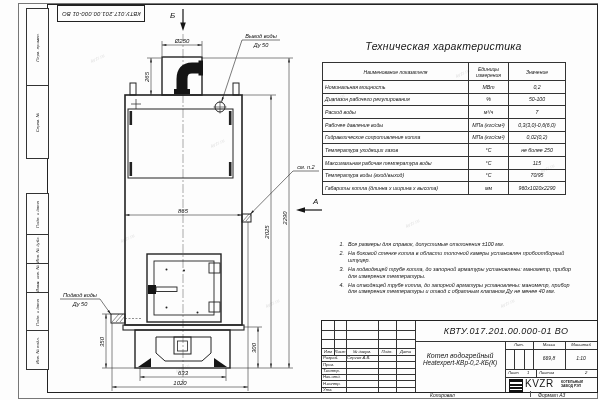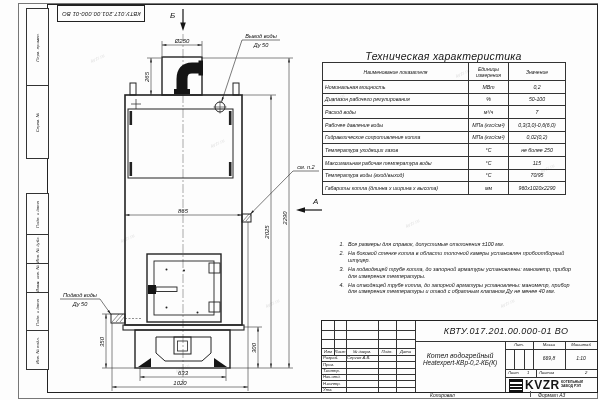--- a/index.html
+++ b/index.html
@@ -9,21 +9,21 @@
   
   .sheet-outer{left:18px;top:3px;width:578px;height:394px;border:1px solid #777;}
   .frame{left:47px;top:4px;width:549px;height:387px;border:1.4px solid #222;}
   
   .strip{left:26px;width:21px;border:1px solid #333;display:flex;align-items:center;justify-content:center;background:#fdfdfd;}
   .strip span{transform:rotate(-90deg);white-space:nowrap;font-size:4.3px;font-style:italic;color:#222;}
   
   .docbox{left:57px;top:5px;width:86px;height:15px;border:1.2px solid #222;display:flex;align-items:center;justify-content:center;}
   .docbox span{transform:rotate(180deg);font-size:5.8px;font-style:italic;white-space:nowrap;letter-spacing:.2px;}
   
-  .spec-title{left:322px;top:50px;width:243px;text-align:center;font-size:10.5px;font-style:italic;letter-spacing:.3px;}
+  .spec-title{left:322px;top:40px;width:243px;text-align:center;font-size:10.5px;font-style:italic;letter-spacing:.3px;}
   table.spec{left:322px;top:62px;width:243px;height:133px;border-collapse:collapse;table-layout:fixed;position:absolute;}
   table.spec td,table.spec th{border:1px solid #333;font-weight:normal;font-style:italic;font-size:5.2px;
         padding:0 2px;overflow:hidden;white-space:nowrap;}
   table.spec th{font-size:5px;text-align:center;}
   td.cname{text-align:left;}
   td.cunit,td.cval{text-align:center;}
   
   .notes{left:332px;top:241px;width:246px;}
   .note-row{display:flex;margin-bottom:2px;}
   .note-num{width:12px;text-align:right;margin-right:4px;font-size:5.4px;font-style:italic;flex:none;}
@@ -33,21 +33,21 @@
   .vln{position:absolute;width:0;border-left:1px solid #333;}
   .hln{position:absolute;height:0;border-top:1px solid #333;}
   .tb .t{position:absolute;font-size:4.2px;font-style:italic;white-space:nowrap;line-height:1;}
   .tb-doc{position:absolute;left:93px;top:0;width:182px;height:20px;display:flex;align-items:center;justify-content:center;
         font-size:9px;font-style:italic;letter-spacing:.4px;}
   .tb-name{position:absolute;left:93px;top:21px;width:90px;height:34px;display:flex;flex-direction:column;
         align-items:center;justify-content:center;text-align:center;font-style:italic;}
   .tb-name .l1{font-size:7px;} .tb-name .l2{font-size:6.4px;white-space:nowrap;}
   .logo-sq{position:absolute;left:187px;top:58px;width:12px;height:12px;
         background:repeating-linear-gradient(0deg,#111 0 2px,#fff 2px 3.2px);border:1px solid #111;}
-  .logo-txt{position:absolute;left:203px;top:57px;font-size:12px;font-weight:bold;letter-spacing:.5px;font-style:normal;}
+  .logo-txt{position:absolute;left:203px;top:57px;font-size:10px;font-weight:normal;letter-spacing:.5px;font-style:normal;}
   .logo-sub{position:absolute;left:239px;top:59px;font-size:3.4px;font-weight:bold;line-height:1.3;font-style:normal;}
   
   .footer-copy{left:430px;top:391.5px;font-size:5px;font-style:italic;}
   .footer-format{left:538px;top:391.5px;font-size:5px;font-style:italic;}
   .wm{position:absolute;font-size:5px;color:#c9c9c9;opacity:.55;transform:rotate(-26deg);font-style:italic;}
   svg text{font-family:"Liberation Sans",sans-serif;font-style:italic;fill:#111;}
 </style>
 </head>
 <body>
 

